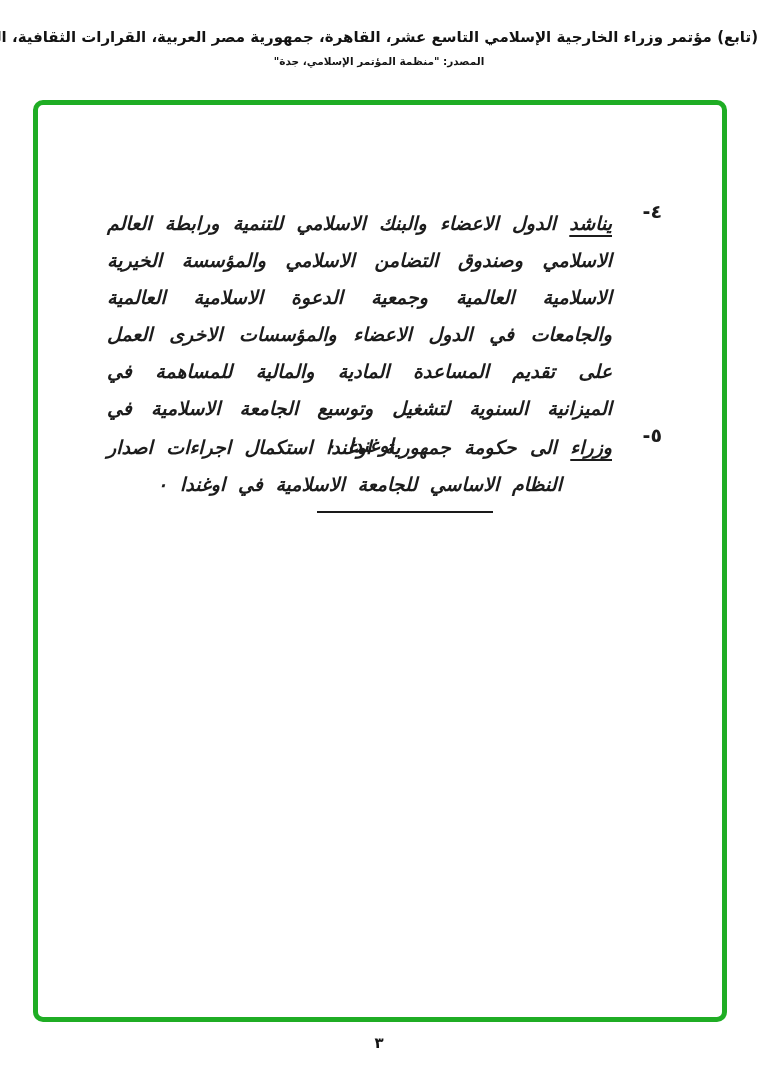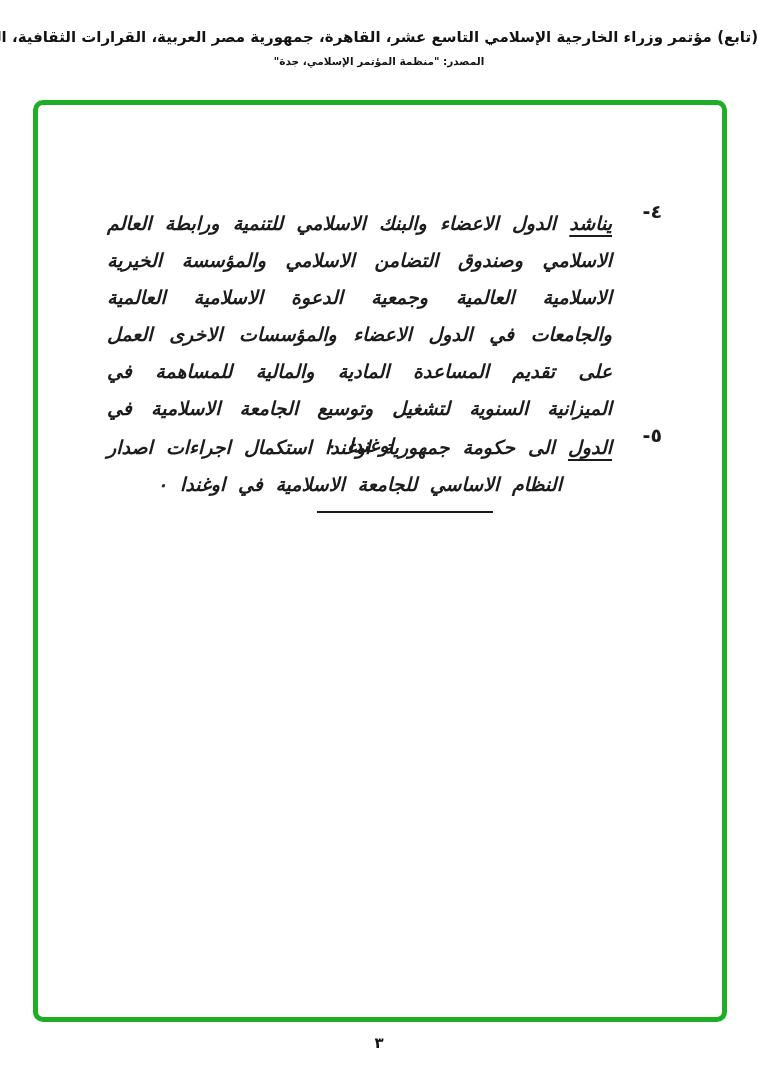--- a/index.html
+++ b/index.html
@@ -112,21 +112,21 @@
 <div class="doc-frame">
   <div class="frame-content">
 
     <div class="res-item item-4">
       <span class="item-number">٤-</span>
       <p class="item-paragraph"><span class="item-keyword">يناشد</span> <span>الدول الاعضاء والبنك الاسلامي للتنمية ورابطة العالم الاسلامي وصندوق التضامن الاسلامي والمؤسسة الخيرية الاسلامية العالمية وجمعية الدعوة الاسلامية العالمية والجامعات في الدول الاعضاء والمؤسسات الاخرى العمل على تقديم المساعدة المادية والمالية للمساهمة في الميزانية السنوية لتشغيل وتوسيع الجامعة الاسلامية في اوغندا ٠</span></p>
     </div>
 
     <div class="res-item item-5">
       <span class="item-number">٥-</span>
-      <p class="item-paragraph"><span class="item-keyword">الدول</span> <span>الى حكومة جمهورية اوغندا استكمال اجراءات اصدار النظام الاساسي للجامعة الاسلامية في اوغندا ٠</span></p>
+      <p class="item-paragraph"><span class="item-keyword">وزراء</span> <span>الى حكومة جمهورية اوغندا استكمال اجراءات اصدار النظام الاساسي للجامعة الاسلامية في اوغندا ٠</span></p>
     </div>
 
     <div class="separator-rule"></div>
 
   </div>
 </div>
 
 <div class="page-number">٣</div>
 
 </body></html>

